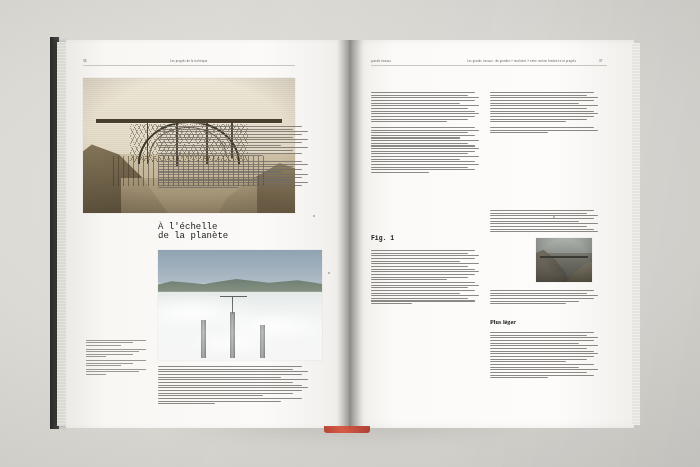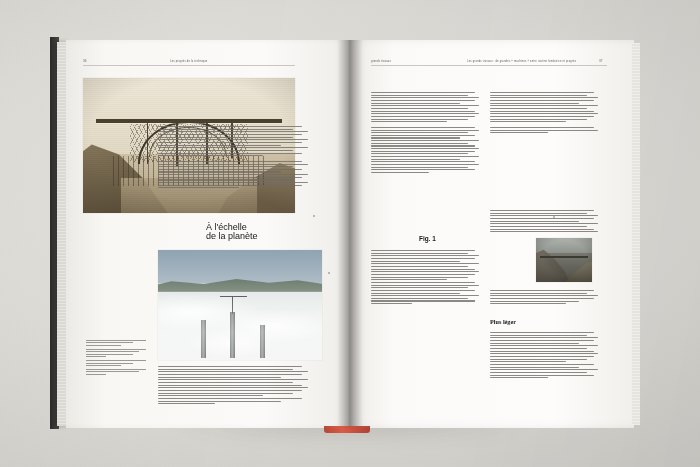--- a/index.html
+++ b/index.html
@@ -131,25 +131,24 @@
     font-size: 3.1px;
     color: #6a6763;
   }
   .runhead-rule {
     position: absolute;
     height: 1px;
     background: #c9c6c1;
   }
   .section-title {
     position: absolute;
-    font-family: Liberation Sans, sans-serif;
+    font-family: Liberation Mono, monospace;
     color: #16181a;
     line-height: 1.02;
     font-size: 9px;
-    margin-left: 48px;
   }
   .kicker {
     position: absolute;
     font-family: "Liberation Serif", serif;
     color: #16181a;
     font-weight: bold;
     font-size: 6.2px;
   }
 
   

